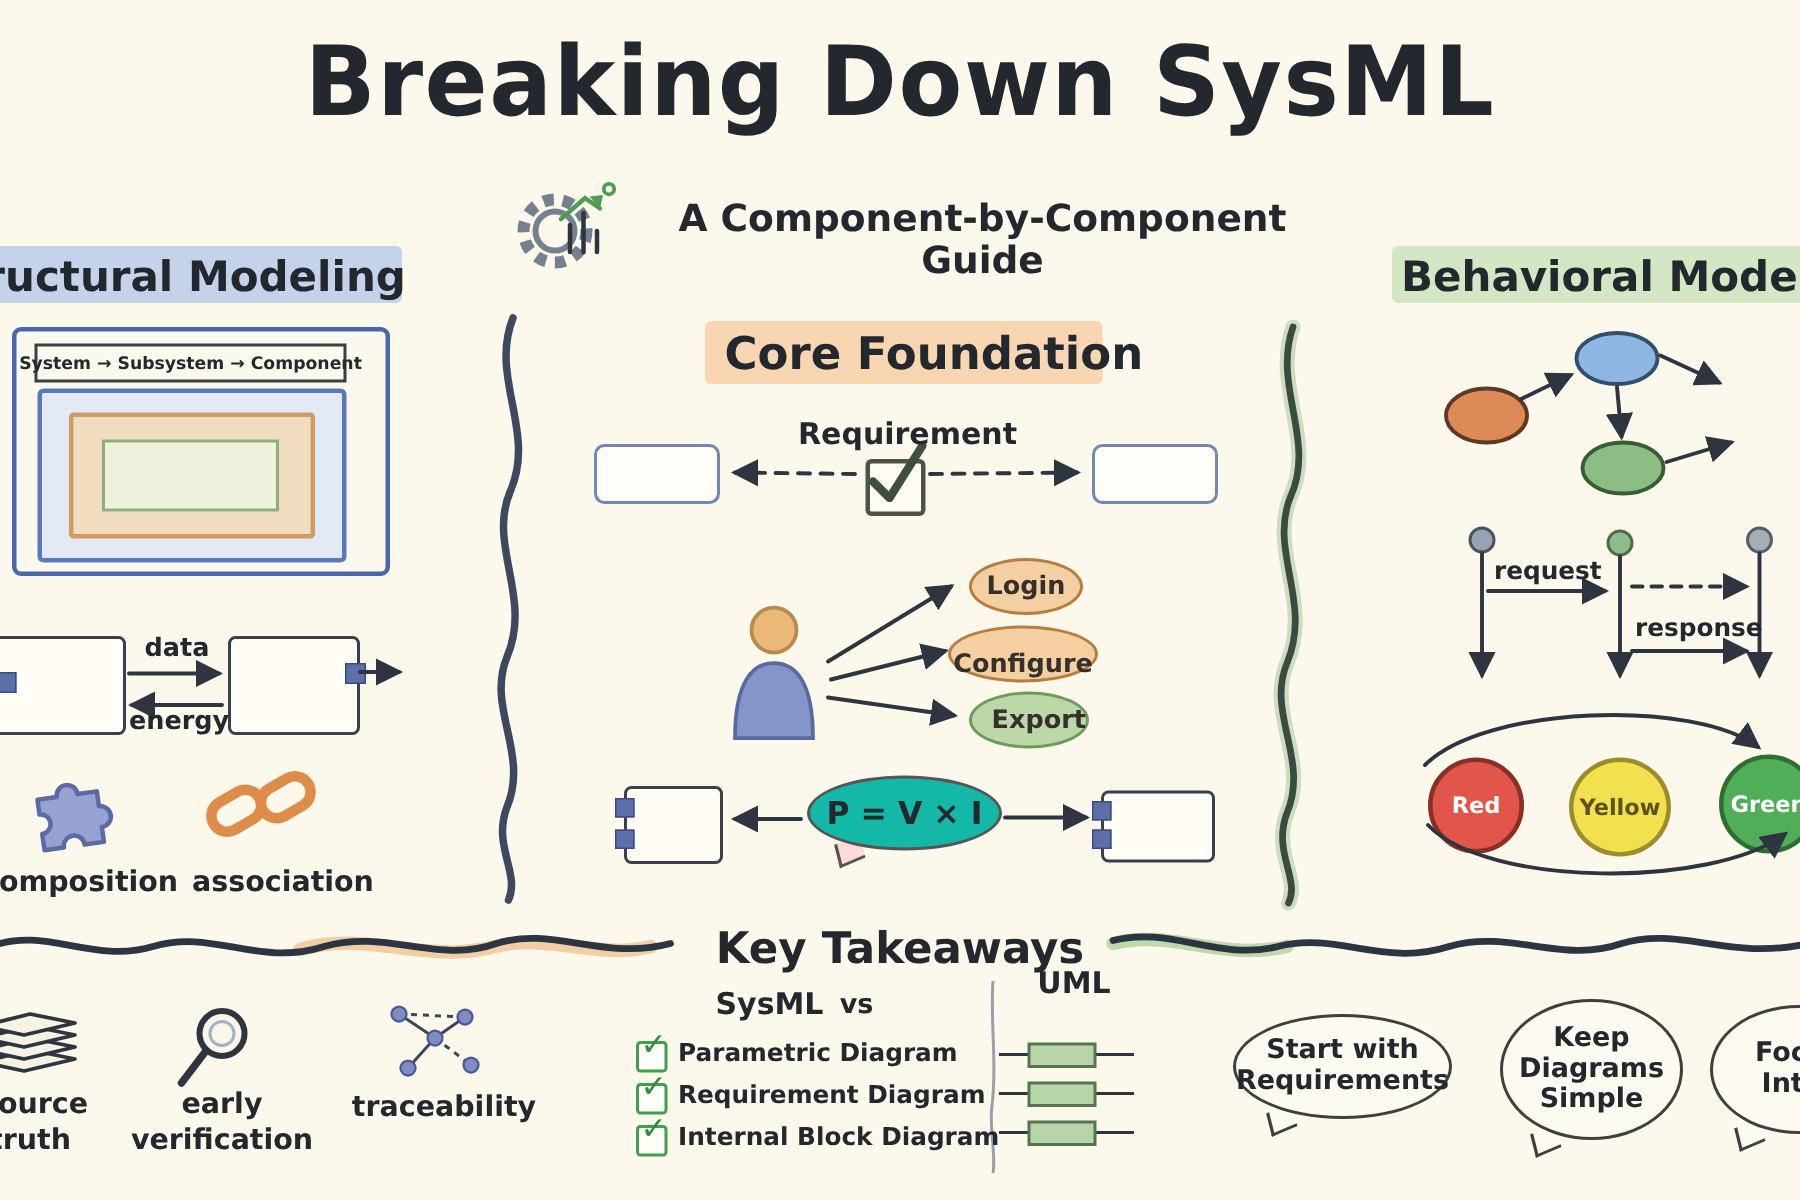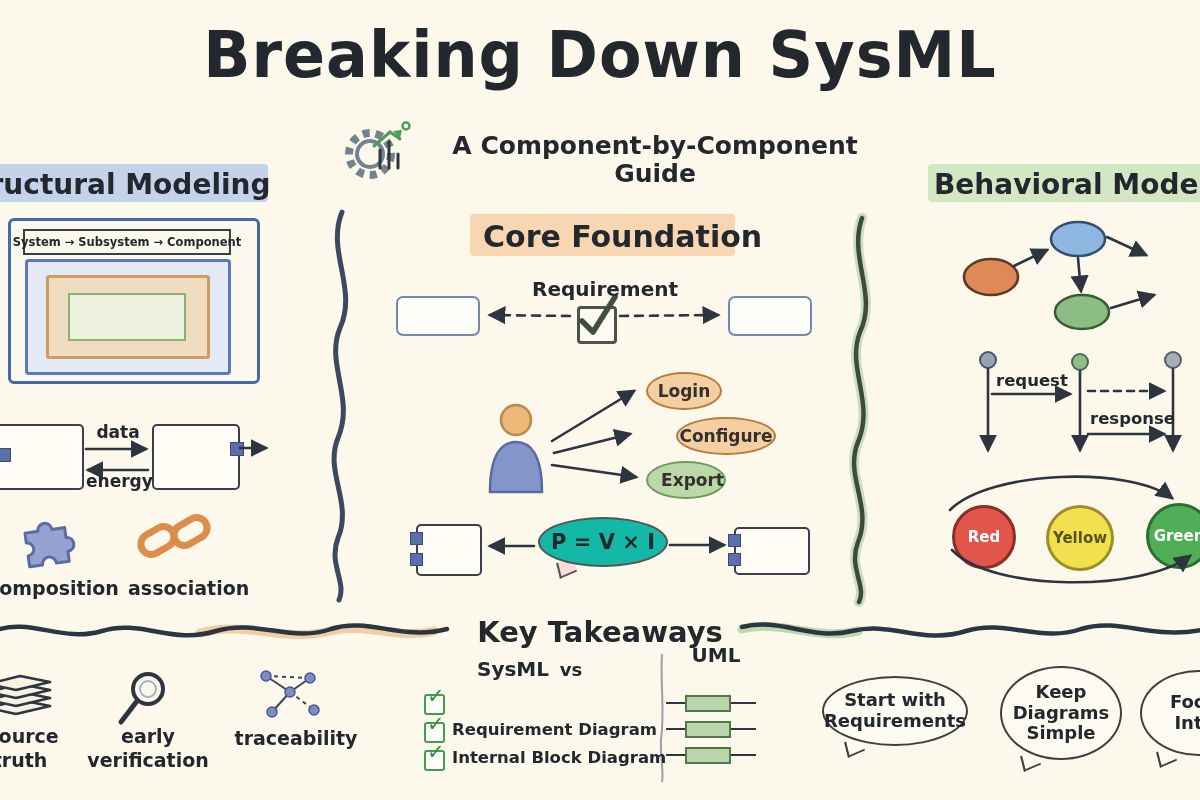--- a/index.html
+++ b/index.html
@@ -95,21 +95,21 @@
   <div class="bluebox" style="left:728px;top:296px;width:80px;height:36px;"></div>
 
   <svg class="abs" style="left:482px;top:402px;z-index:9" width="68" height="92" viewBox="0 0 68 92">
     <circle cx="34" cy="18" r="15" fill="#ecb878" stroke="#b98a4e" stroke-width="2.5"></circle>
     <path d="M8 90 C8 52 20 40 34 40 C48 40 60 52 60 90 Z" fill="#8495c9" stroke="#5a6aa0" stroke-width="2.5"></path>
   </svg>
 
   <div class="oval" style="left: 646px; top: 372px; width: 72px; height: 34px; background: rgb(244, 207, 162);">
     <span>Login</span>
   </div>
-  <div class="oval" style="left: 676px; top: 417px; width: 96px; height: 34px; background: rgb(244, 207, 162);">
+  <div class="oval" style="left: 632px; top: 417px; width: 96px; height: 34px; background: rgb(244, 207, 162); align-items: flex-end;">
     <span>Configure</span>
   </div>
   <div class="oval" style="left: 646px; top: 461px; width: 76px; height: 34px; border-color: rgb(111, 154, 93); background: rgb(188, 216, 168); justify-content: flex-end;">
     <span>Export</span>
   </div>
 
   <div class="box" style="left:416px;top:524px;width:62px;height:48px;"></div>
   <div class="port" style="left:410px;top:532px;width:11px;height:11px;"></div>
   <div class="port" style="left:410px;top:553px;width:11px;height:11px;"></div>
   <div class="bubble" style="left: 538px; top: 517px; width: 130px; height: 50px; border-color: rgb(85, 85, 85); background: #14b8a6; text-align: right;">
@@ -171,20 +171,21 @@
     </g>
   </svg>
   <div class="t" style="left:226px;top:728px;width:140px;font-size:19px;">traceability</div>
 
   <div class="t" style="left:471px;top:658px;width:84px;font-size:20px;">SysML</div>
   <div class="t" style="left:552px;top:660px;width:38px;font-size:18px;">vs</div>
   <div class="t" style="left:680px;top:644px;width:72px;font-size:20px;">UML</div>
 
   <div class="ckbox" style="left:424px;top:694px;"></div>
   <span class="ck" style="left:427px;top:686px;">✓</span>
+  <div class="t" style="left:452px;top:693px;width:220px;font-size:16.5px;text-align:left;">Parametric Diagram</div>
 
   <div class="ckbox" style="left:424px;top:722px;"></div>
   <span class="ck" style="left:427px;top:714px;">✓</span>
   <div class="t" style="left:452px;top:721px;width:220px;font-size:16.5px;text-align:left;">Requirement Diagram</div>
 
   <div class="ckbox" style="left:424px;top:750px;"></div>
   <span class="ck" style="left:427px;top:742px;">✓</span>
   <div class="t" style="left:452px;top:749px;width:230px;font-size:16.5px;text-align:left;">Internal Block Diagram</div>
 
   <svg class="abs" style="left:650px;top:650px;z-index:3" width="118" height="135" viewBox="0 0 118 135">

